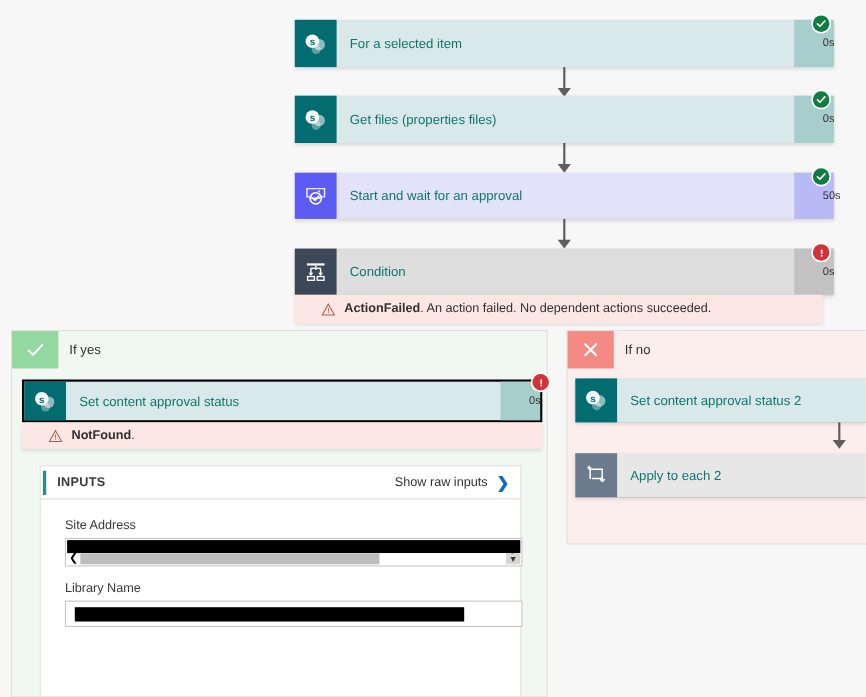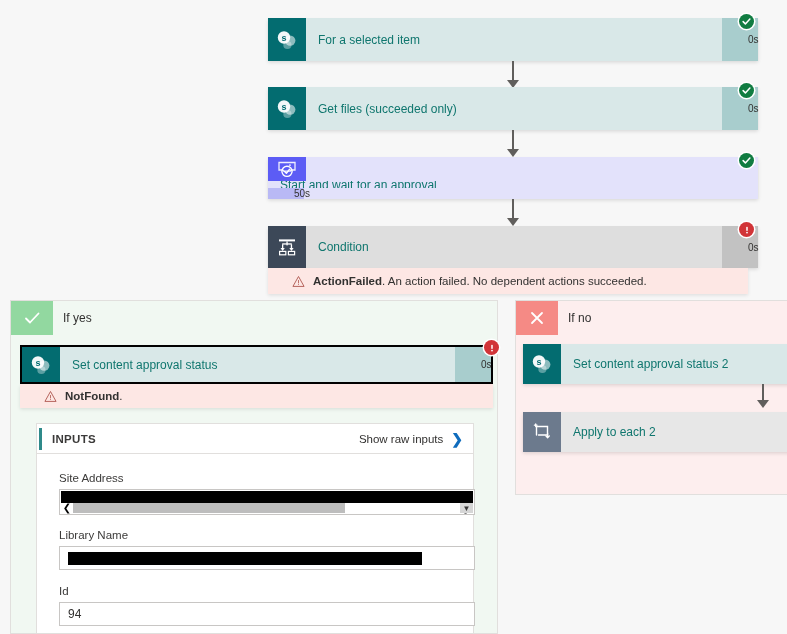--- a/index.html
+++ b/index.html
@@ -318,33 +318,33 @@
 
   <div class="card sp" style="left:268px; top:87px; width:490px; height:43px;">
     <div class="card-icon">
       <svg width="24" height="24" viewBox="0 0 24 24">
         <circle cx="9" cy="9.5" r="6.2" fill="#ffffff" opacity="0.95"></circle>
         <circle cx="15.2" cy="12.6" r="5.2" fill="#ffffff" opacity="0.55"></circle>
         <circle cx="12.4" cy="17" r="4.1" fill="#ffffff" opacity="0.35"></circle>
         <text x="9" y="13" font-family="Liberation Sans, sans-serif" font-size="9" font-weight="bold" fill="#036c70" text-anchor="middle">s</text>
       </svg>
     </div>
-    <div class="card-title">Get files (succeeded only)</div>
+    <div class="card-title">Get files (properties files)</div>
     <div class="card-duration">0s</div>
   </div>
   <div class="badge succeeded" style="left:739px; top:83px;">
     <svg width="9" height="9" viewBox="0 0 12 12">
         <path d="M1.5 6.2 L4.5 9.2 L10.5 2.8" stroke="#ffffff" stroke-width="2" fill="none" stroke-linecap="round" stroke-linejoin="round"></path>
       </svg>
   </div>
 
   <div class="connector" style="left:512px; top:130px; height:21px;"></div>
   <div class="arrowhead" style="left:507px; top:149px;"></div>
 
-  <div class="card appr" style="left:268px; top:157px; width:490px; height:42px;flex-direction:column;">
+  <div class="card appr" style="left:268px; top:157px; width:490px; height:42px;">
     <div class="card-icon">
       <svg width="24" height="24" viewBox="0 0 24 24">
         <path d="M4 5.5 H20 V13 H16.5 a1.2 1.2 0 0 0 -1.2 1.2 H8.7 A1.2 1.2 0 0 0 7.5 13 H4 Z" fill="none" stroke="#ffffff" stroke-width="1.3" opacity="0.9"></path>
         <circle cx="12" cy="14.3" r="5.1" fill="none" stroke="#ffffff" stroke-width="1.4"></circle>
         <path d="M9.6 14.4 L11.4 16.2 L14.6 12.3" fill="none" stroke="#ffffff" stroke-width="1.4" stroke-linecap="round" stroke-linejoin="round"></path>
         <path d="M13.6 8.4 l2.3 0.6 l-0.7 -2.3" fill="#ffffff"></path>
       </svg>
     </div>
     <div class="card-title">Start and wait for an approval</div>
     <div class="card-duration">50s</div>
@@ -459,24 +459,20 @@
       </div>
     </div>
 
     <div class="field" style="top:105px;">
       <div class="field-label">Library Name</div>
       <div class="field-box">
         <div class="redact" style="width:354px;"></div>
       </div>
     </div>
 
-    <div class="field" style="top:161px;">
-      <div class="field-label">Id</div>
-      <div class="field-box">94</div>
-    </div>
   </div>
 
   <div class="branch no" style="left:515px; top:300px; width:292px; height:195px;">
     <div class="branch-head">
       <div class="head-ico">
         <svg width="20" height="20" viewBox="0 0 20 20">
           <path d="M5 5 L15 15 M15 5 L5 15" stroke="#ffffff" stroke-width="1.8" stroke-linecap="round"></path>
         </svg>
       </div>
       <div class="head-label">If no</div>

